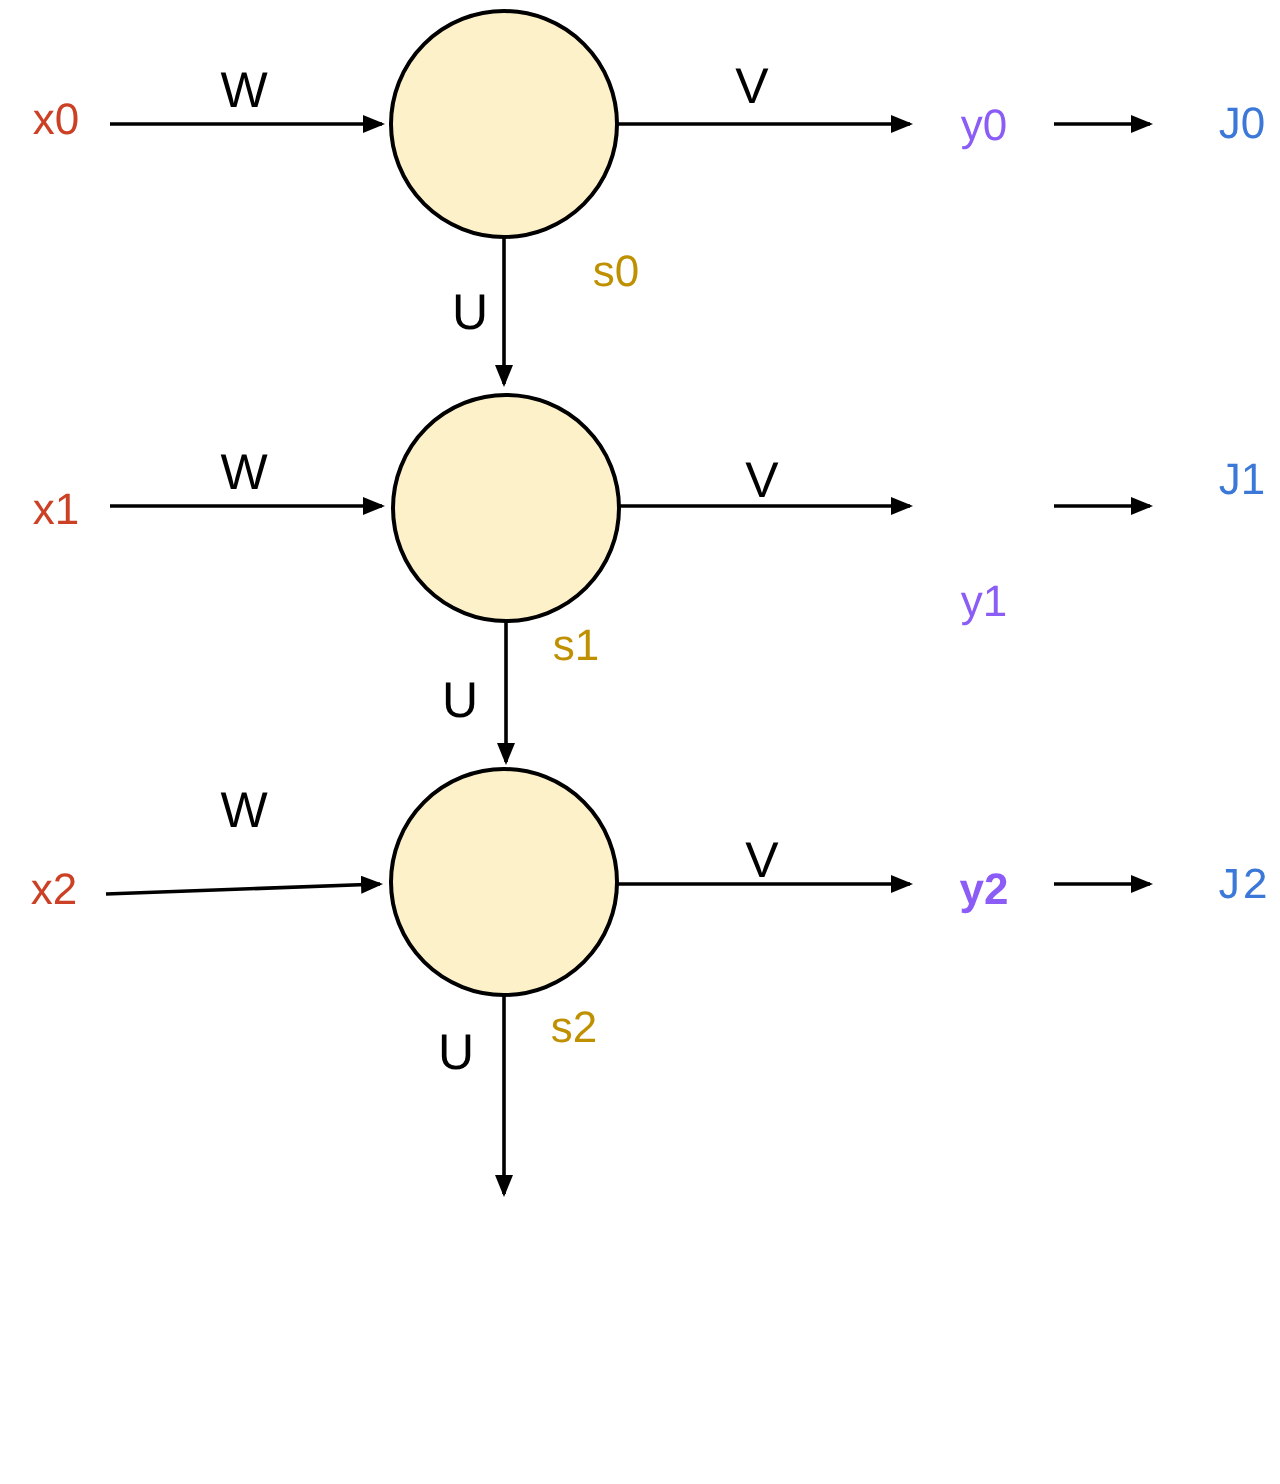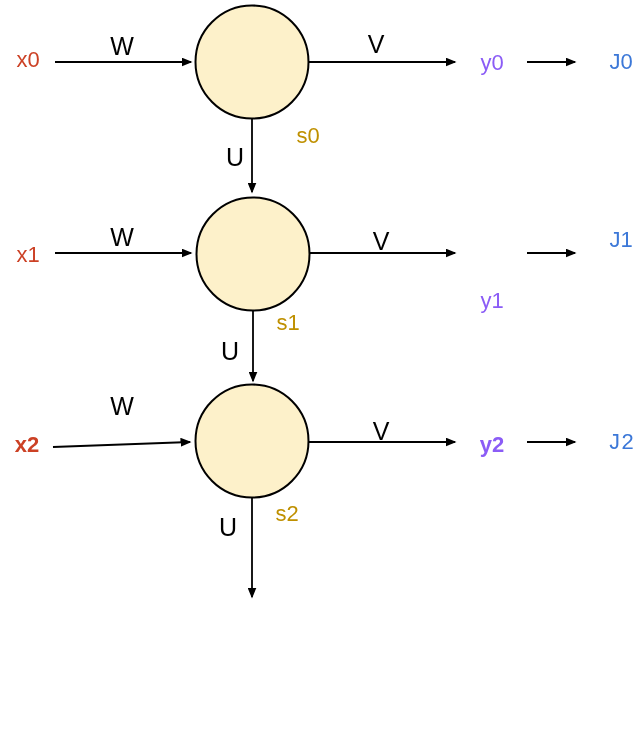--- a/index.html
+++ b/index.html
@@ -58,21 +58,21 @@
     <circle cx="253" cy="254" r="56.5" fill="#fdf1ca" stroke="#000000" stroke-width="2"></circle>
     <circle cx="252" cy="441" r="56.5" fill="#fdf1ca" stroke="#000000" stroke-width="2"></circle>
 
     <rect x="249" y="643" width="5" height="5" fill="#000000"></rect>
     <rect x="249" y="686" width="5" height="5" fill="#000000"></rect>
     <rect x="249" y="728" width="5" height="5" fill="#000000"></rect>
   </svg>
 
   <span class="lbl sm c-input" style="left:28px; top:60px;">x0</span>
   <span class="lbl sm c-input" style="left:28px; top:255px;">x1</span>
-  <span class="lbl sm c-input" style="left:27px; top:445px;font-weight:bold;">x2</span>
+  <span class="lbl sm c-input" style="left:27px; top:445px;">x2</span>
 
   <span class="lbl wt" style="left:122px; top:46px;">W</span>
   <span class="lbl wt" style="left:122px; top:237px;">W</span>
   <span class="lbl wt" style="left:122px; top:406px;">W</span>
 
   <span class="lbl wt" style="left:376px; top:44px;">V</span>
   <span class="lbl wt" style="left:381px; top:241px;">V</span>
   <span class="lbl wt" style="left:381px; top:431px;">V</span>
 
   <span class="lbl wt" style="left:235px; top:157px;">U</span>

